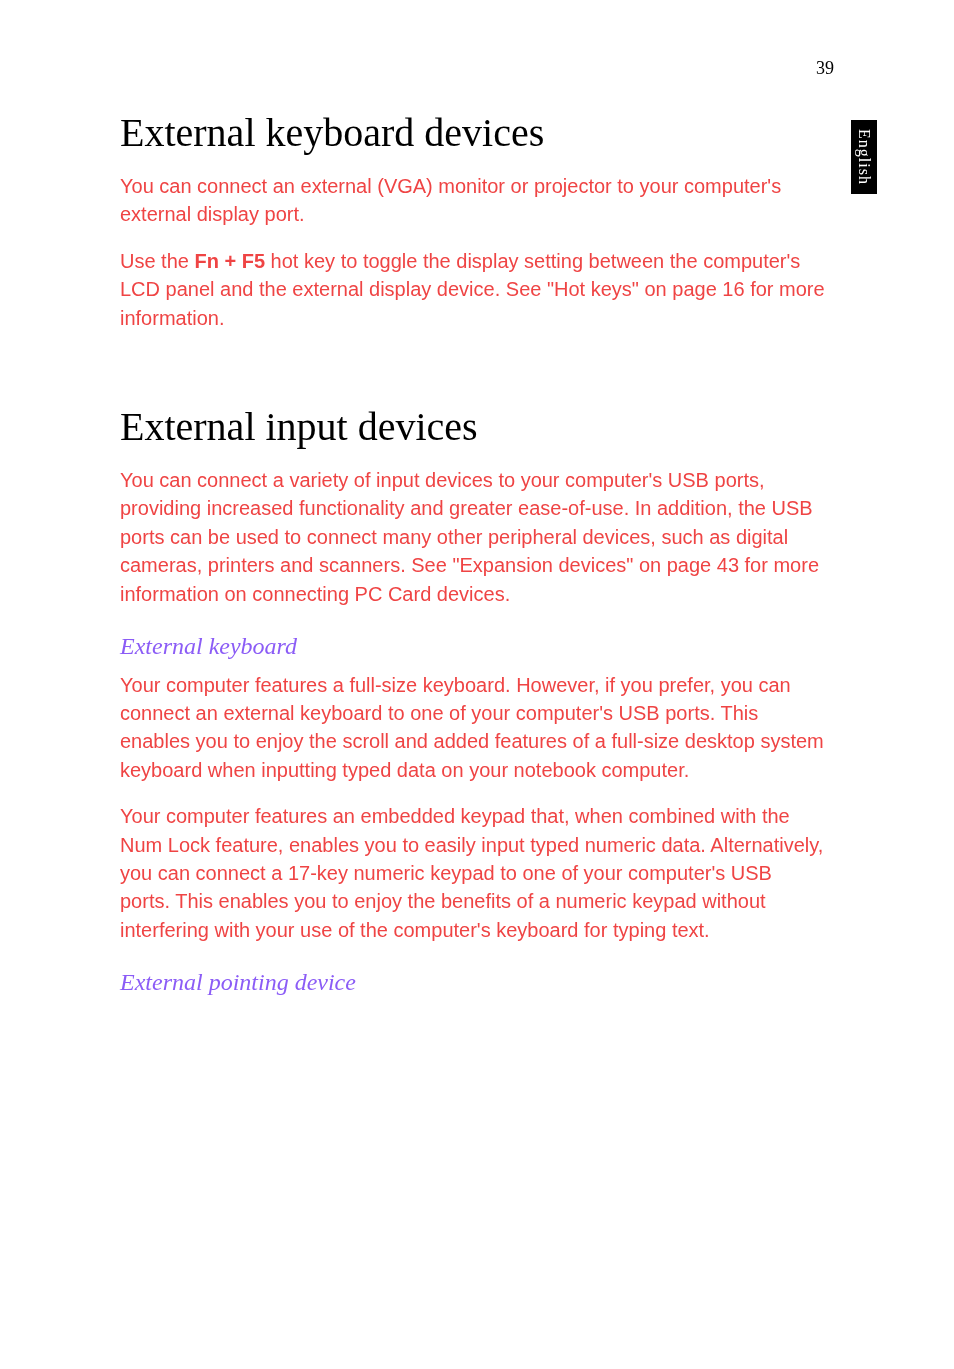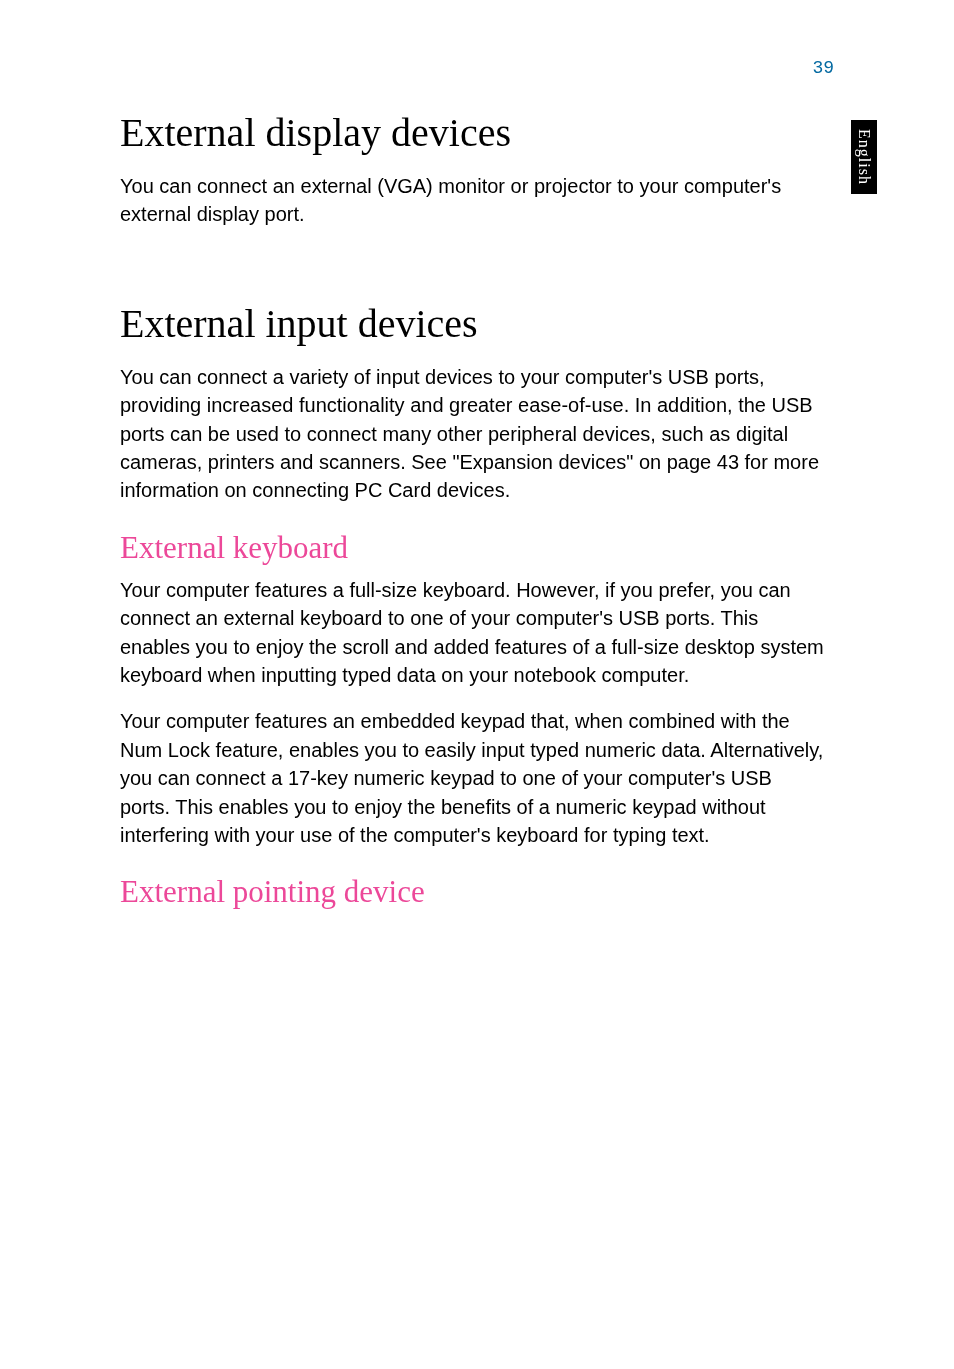--- a/index.html
+++ b/index.html
@@ -18,22 +18,22 @@
     width: 954px;
     height: 1369px;
     box-sizing: border-box;
     padding: 60px 110px 60px 120px;
   }
   .page-number {
     position: absolute;
     top: 58px;
     right: 120px;
     font-size: 18px;
-    color: #0369a1;
-    font-family: Liberation Mono, monospace;
+    color: #000000;
+    font-family: Liberation Serif, serif;
   }
   .side-tab {
     position: absolute;
     top: 120px;
     right: 77px;
     width: 26px;
     height: 74px;
     background: #000;
     color: #fff;
     font-family: Georgia, "Times New Roman", serif;
@@ -52,51 +52,55 @@
     font-family: Georgia, "Times New Roman", serif;
     font-weight: 400;
     font-size: 40px;
     margin: 28px 0 16px 0;
     line-height: 1.15;
     color: #000;
   }
   h2.serif {
     font-family: Georgia, "Times New Roman", serif;
     font-weight: 400;
-    font-size: 31px;
+    font-size: 24px;
     margin: 24px 0 10px 0;
     line-height: 1.2;
-    color: #ec4899;
+    color: #8b5cf6;
+    font-style: italic;
   }
   p.body {
     font-family: "Segoe UI", "Helvetica Neue", Arial, sans-serif;
     font-size: 20px;
     line-height: 1.42;
     margin: 0 0 18px 0;
-    color: #000000;
+    color: #ef4444;
     font-weight: 500;
   }
   .key {
     font-weight: 600;
   }
   .gap-lg { height: 26px; }
 </style>
 </head>
 <body>
 
 <div class="page">
 
   <div class="page-number">39</div>
 
   <div class="side-tab">English</div>
 
   <div class="content">
 
-    <h1 class="serif">External display devices</h1>
+    <h1 class="serif">External keyboard devices</h1>
     <p class="body">You can connect an external (VGA) monitor or projector to your computer's external display port.</p>
+    <p class="body">
+      <span>Use the </span><span class="key">Fn + F5</span><span> hot key to toggle the display setting between the computer's LCD panel and the external display device. See "Hot keys" on page 16 for more information.</span>
+    </p>
 
     <div class="gap-lg"></div>
 
     <h1 class="serif">External input devices</h1>
     <p class="body">You can connect a variety of input devices to your computer's USB ports, providing increased functionality and greater ease-of-use. In addition, the USB ports can be used to connect many other peripheral devices, such as digital cameras, printers and scanners. See "Expansion devices" on page 43 for more information on connecting PC Card devices.</p>
 
     <h2 class="serif">External keyboard</h2>
     <p class="body">Your computer features a full-size keyboard. However, if you prefer, you can connect an external keyboard to one of your computer's USB ports. This enables you to enjoy the scroll and added features of a full-size desktop system keyboard when inputting typed data on your notebook computer.</p>
 
     <p class="body">Your computer features an embedded keypad that, when combined with the Num Lock feature, enables you to easily input typed numeric data. Alternatively, you can connect a 17-key numeric keypad to one of your computer's USB ports. This enables you to enjoy the benefits of a numeric keypad without interfering with your use of the computer's keyboard for typing text.</p>

